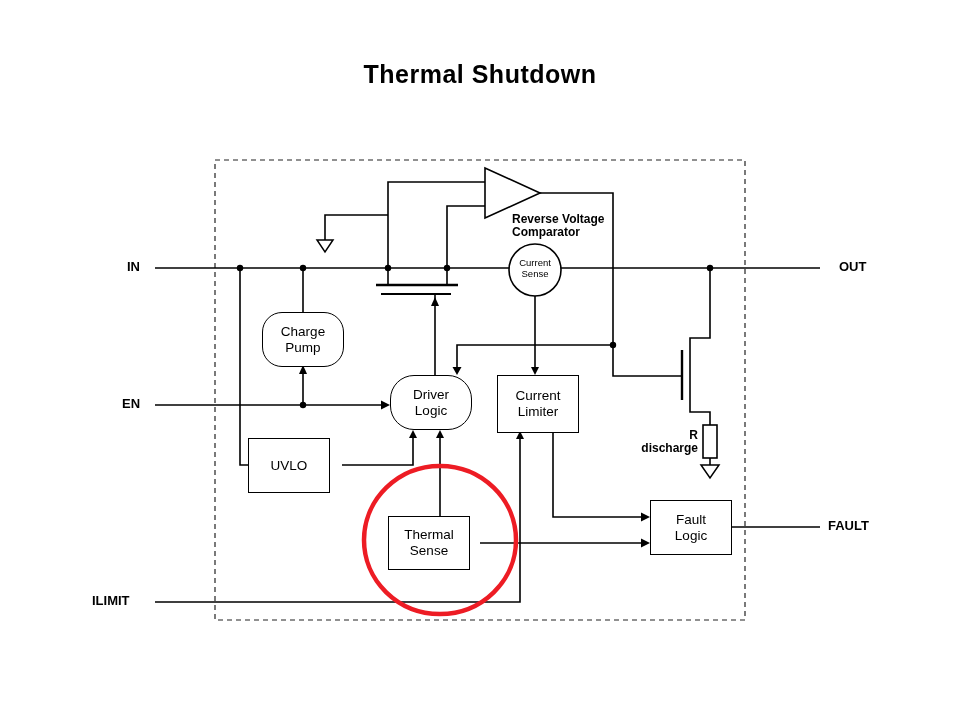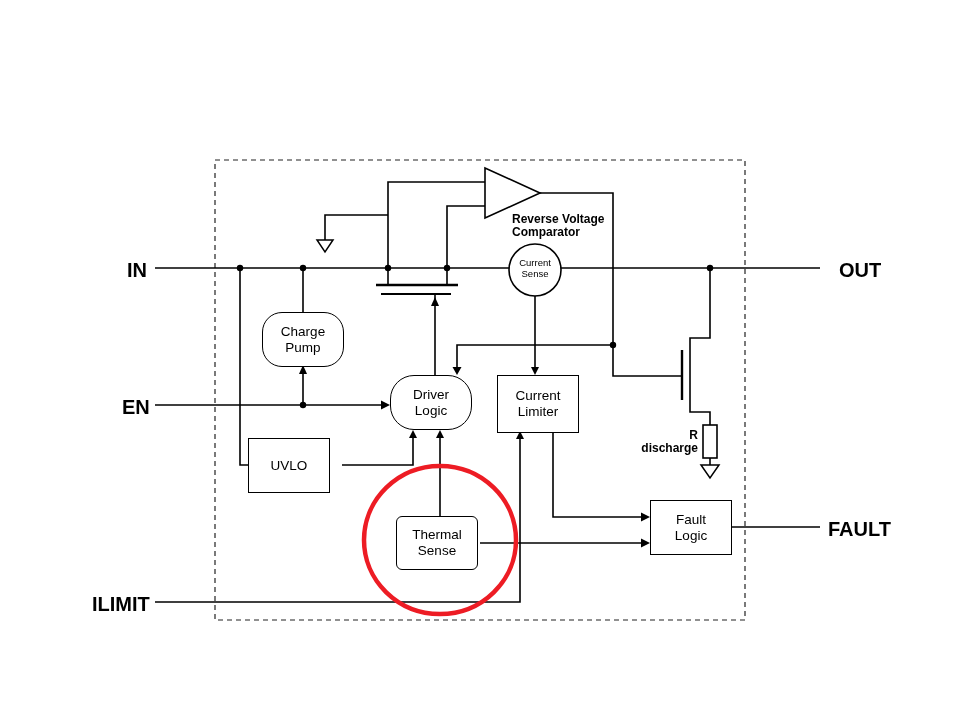--- a/index.html
+++ b/index.html
@@ -7,21 +7,21 @@
          font-family:"Liberation Sans",sans-serif;color:#000;overflow:hidden;}
   .layer{position:absolute;left:0;top:0;width:960px;height:720px;}
   #base-svg{z-index:1;}
   .txt{z-index:5;}
   #overlay-svg{z-index:10;pointer-events:none;}
   .page-title{position:absolute;left:0;top:60px;width:960px;text-align:center;
               font-size:25px;font-weight:bold;letter-spacing:.5px;}
   .block{position:absolute;background:#fff;border:1.6px solid #000;z-index:5;
          display:flex;flex-direction:column;align-items:center;justify-content:center;
          font-size:13.5px;line-height:16px;text-align:center;}
-  .pin{position:absolute;font-size:20px;font-weight:bold;z-index:5;}
+  .pin{position:absolute;font-size:13px;font-weight:bold;z-index:5;}
   .ann{position:absolute;font-size:12px;font-weight:bold;line-height:12.5px;z-index:5;}
   .ann.right{text-align:right;}
   .cs-label{position:absolute;font-size:9.5px;line-height:10.5px;text-align:center;z-index:5;}
 </style>
 </head>
 <body>
 
 <div class="stage">
 
   <svg id="base-svg" class="layer" viewBox="0 0 960 720">
@@ -99,20 +99,21 @@
       <circle cx="240" cy="268" r="3.2"></circle>
       <circle cx="303" cy="268" r="3.2"></circle>
       <circle cx="388" cy="268" r="3.2"></circle>
       <circle cx="447" cy="268" r="3.2"></circle>
       <circle cx="710" cy="268" r="3.2"></circle>
       <circle cx="303" cy="405" r="3.2"></circle>
       <circle cx="613" cy="345" r="3.2"></circle>
     </g>
   </svg>
 
+  <div class="page-title txt">Thermal Shutdown</div>
 
   <div class="pin" style="left:127px;top:259px;">IN</div>
   <div class="pin" style="left:122px;top:396px;">EN</div>
   <div class="pin" style="left:92px;top:593px;">ILIMIT</div>
   <div class="pin" style="left:839px;top:259px;">OUT</div>
   <div class="pin" style="left:828px;top:518px;">FAULT</div>
 
   <div class="block" style="left:262px;top:312px;width:80px;height:53px;border-radius:20px;">
     <span>Charge</span>
     <span>Pump</span>
@@ -121,21 +122,21 @@
     <span>Driver</span>
     <span>Logic</span>
   </div>
   <div class="block" style="left:497px;top:375px;width:80px;height:56px;">
     <span>Current</span>
     <span>Limiter</span>
   </div>
   <div class="block" style="left:248px;top:438px;width:80px;height:53px;">
     <span>UVLO</span>
   </div>
-  <div class="block" style="left:396px;top:516px;width:80px;height:52px;border-radius:6px;">
+  <div class="block" style="left:388px;top:516px;width:80px;height:52px;">
     <span>Thermal</span>
     <span>Sense</span>
   </div>
   <div class="block" style="left:650px;top:500px;width:80px;height:53px;">
     <span>Fault</span>
     <span>Logic</span>
   </div>
 
   <div class="ann" style="left:512px;top:213px;width:130px;">
     <div>Reverse Voltage</div>

